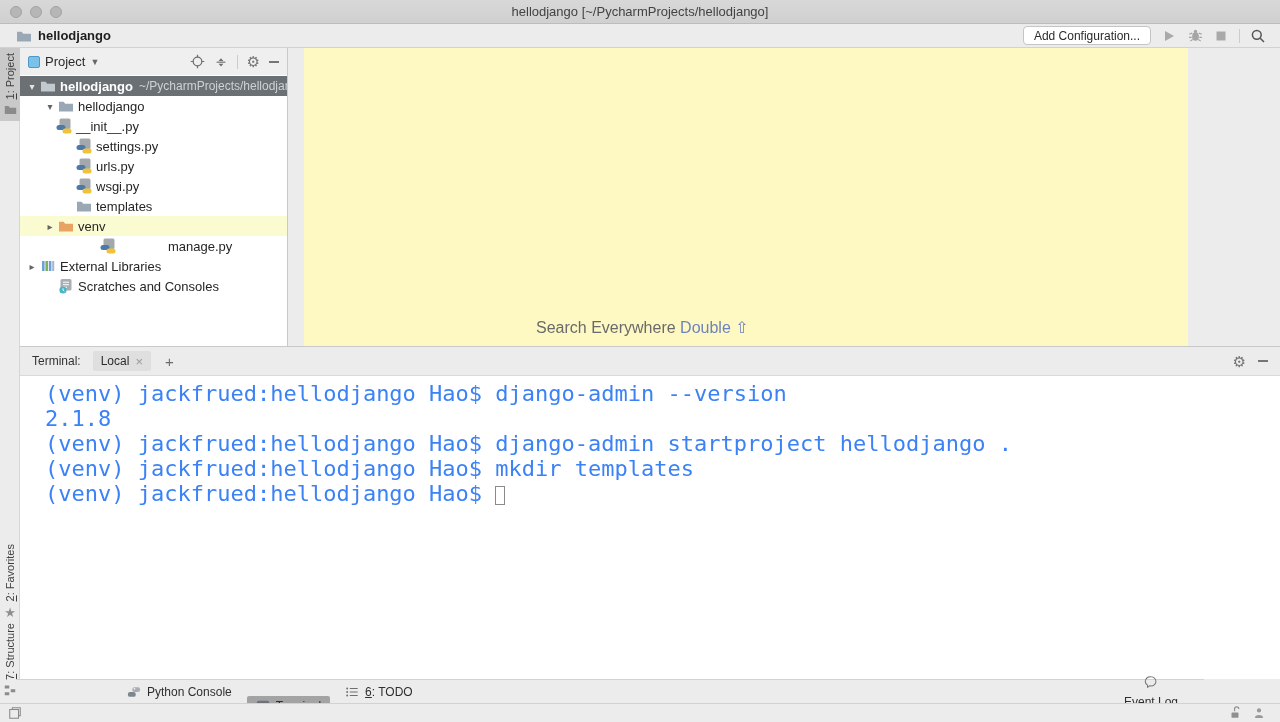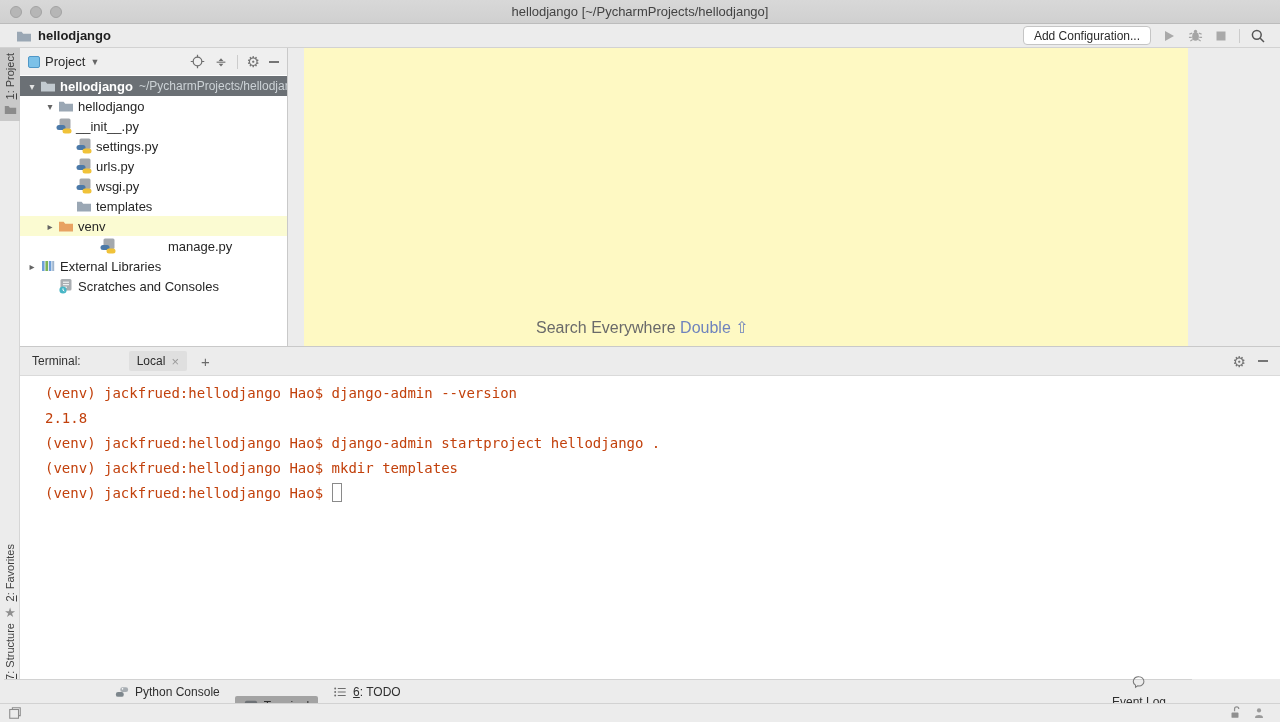--- a/index.html
+++ b/index.html
@@ -60,32 +60,32 @@
   .hint { position:absolute; left:232px; font-size:16px; color:#6a6a6a; white-space:nowrap; }
   .hint .sc { color:#6f83bd; }
   .hint1 { top:270px; }
 
   
   .terminal { position:absolute; left:20px; top:346px; width:1260px; height:333px; background:#ffffff; }
   .term-header { height:30px; background:#ececec; border-top:1px solid #c9c9c9; border-bottom:1px solid #dadada;
     display:flex; align-items:center; padding:0 12px; }
   .term-label { font-size:12px; color:#333; margin-right:12px; }
   .term-tab { display:flex; align-items:center; gap:6px; background:#dfdfdf; padding:3px 8px; border-radius:2px;
-    font-size:12px; color:#2b2b2b;margin-left:36px; }
+    font-size:12px; color:#2b2b2b; }
   .term-tab .x { color:#9a9a9a; font-size:13px; line-height:1; }
   .term-plus { margin-left:14px; color:#6b6b6b; font-size:15px; }
   .term-actions { margin-left:auto; display:flex; align-items:center; gap:12px; }
   .gear-glyph { font-size:15px; color:#757575; line-height:1; }
   .minus-glyph { width:10px; height:2px; background:#757575; display:inline-block; }
-  .term-body { padding:5px 0 0 25px; font-family:"DejaVu Sans Mono", monospace; font-size:14px; color:#c2410c; }
+  .term-body { padding:5px 0 0 25px; font-family:"DejaVu Sans Mono", monospace; font-size:22px; color:#3b82f6; }
   .term-line { height:25px; line-height:25px; white-space:pre; }
   .cursor { display:inline-block; width:10px; height:19px; border:1px solid #8a8a8a; vertical-align:-4px; }
 
   
-  .twbar { position:absolute; left:4px; top:679px; width:1188px; height:24px; background:#ececec;
+  .twbar { position:absolute; left:16px; top:679px; width:1188px; height:24px; background:#ececec;
     border-top:1px solid #d2d2d2; display:flex; align-items:center; font-size:12px; color:#2f2f2f; }
   .tw-items { display:flex; align-items:center; margin-left:102px; gap:6px; }
   .tw-btn { display:flex; align-items:center; gap:6px; padding:3px 9px; border-radius:2px; }
   .tw-btn.active { background:#a3a3a3;margin-top:28px; }
   .tw-right { margin-left:auto; display:flex; align-items:center; gap:6px; padding-right:26px;flex-direction:column; }
 
   
   .statusbar { position:absolute; left:0; top:703px; width:1280px; height:19px; background:#ececec;
     border-top:1px solid #d2d2d2; display:flex; align-items:center; }
   .sb-left { margin-left:8px; display:flex; align-items:center; }

